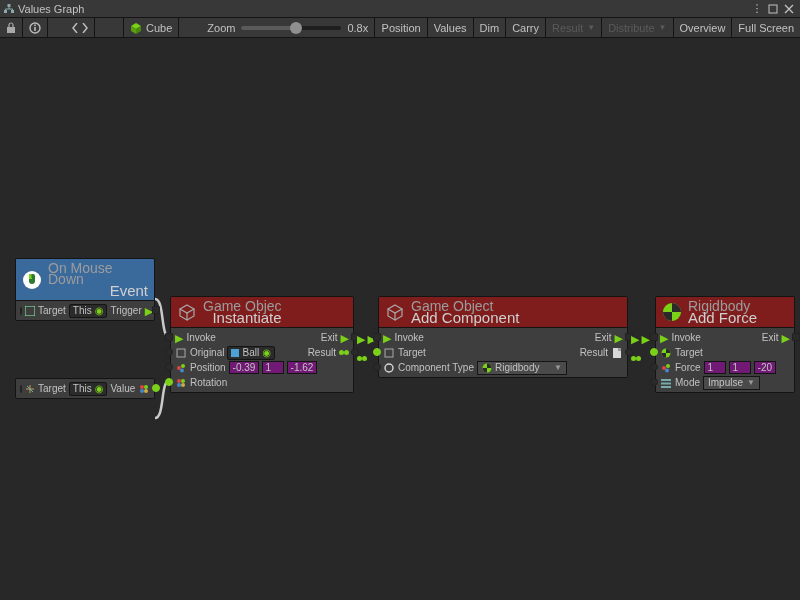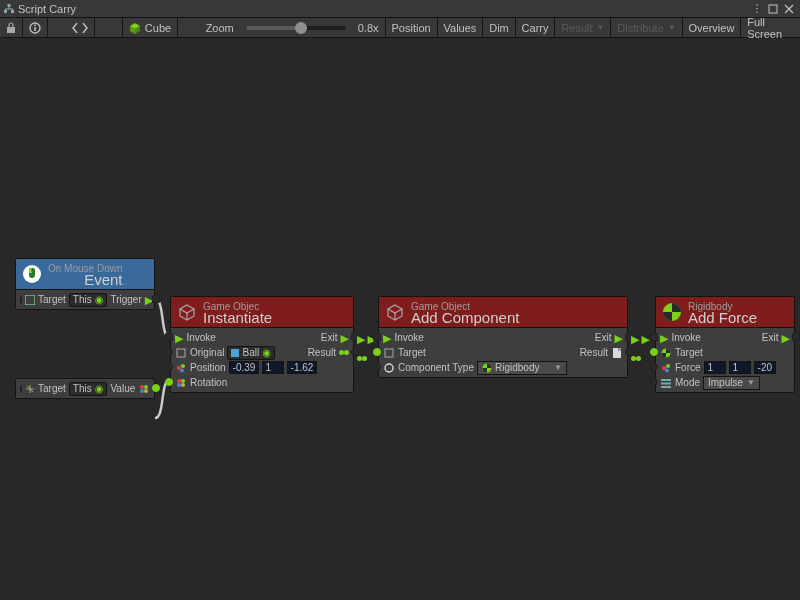--- a/index.html
+++ b/index.html
@@ -6,21 +6,21 @@
   body { background: #212121; color: #c2c2c2; font-size: 11px; overflow: hidden; width: 800px; height: 600px; }
   .titlebar { background: #383838; height: 18px; display: flex; align-items: center; padding: 0 4px; justify-content: space-between; border-bottom:1px solid #141414;}
   .titlebar-left { display:flex; align-items:center; gap:4px;}
   .titlebar-right { display:flex; align-items:center; gap:2px;}
   .title-icon { width:10px;height:10px;display:inline-block;}
   .win-btn { width:14px;height:14px;display:flex;align-items:center;justify-content:center;color:#c2c2c2;font-size:11px;}
   .toolbar { background:#383838; height:20px; display:flex; align-items:center; border-bottom:1px solid #141414; }
   .tb-sep { width:1px;height:20px;background:#141414;margin:0 0px;}
   .tb-btn { padding:0 6px; height:20px; display:flex; align-items:center; gap:4px; color:#c2c2c2;}
   .tb-btn.disabled { color:#5a5a5a; }
-  .tb-zoom { display:flex; align-items:center; gap:12px; padding:0 6px;}
+  .tb-zoom { display:flex; align-items:center; gap:6px; padding:0 6px;}
   .tb-slider { position:relative; width:100px; height:4px; background:#1e1e1e; border-radius:2px;}
   .tb-slider-track { position:absolute; left:0; top:0; height:4px; background:#5a5a5a; border-radius:2px; width:55%; }
   .tb-slider-thumb { position:absolute; top:-4px; left:55%; width:12px; height:12px; background:#8f8f8f; border-radius:50%; margin-left:-6px;}
   .tb-right { display:flex; align-items:center; margin-left:auto;}
   .canvas { position:relative; width:800px; height:562px; background:#282828;}
   .node { position:absolute; background:#333333; border:1px solid #141414; border-radius:2px; font-size:10px;}
   .node-hdr { display:flex; align-items:center; gap:6px; padding:4px 6px; background:#7f1d1d; border-bottom:1px solid #141414; border-radius:1px 1px 0 0;}
   .node-hdr.sel { background:#3a6a9c; }
   .node-hdr-icon { width:20px; height:20px; display:flex; align-items:center; justify-content:center; flex-shrink:0;}
   .node-hdr-txt { display:flex; flex-direction:column; line-height:11px;}
@@ -28,47 +28,47 @@
   .row { display:flex; align-items:center; height:15px; padding:0 4px; gap:3px; position:relative;}
   .row-r { margin-left:auto; display:flex; align-items:center; gap:3px;}
   .port { width:8px; height:8px; border-radius:50%; background:#2a2a2a; border:1px solid #222; display:inline-block; position:relative;}
   .port.ctrl { border-radius:1px; transform:rotate(0deg);}
   .port.out-port { position:absolute; right:-6px;}
   .port.in-port  { position:absolute; left:-6px;}
   .arrow { color:#7bd118; font-size:11px; line-height:8px;}
   .ball-pair { display:inline-flex; gap:0px;}
   .ball-pair span{ width:5px;height:5px;border-radius:50%;background:#7bd118; display:inline-block;}
   .lbl { color:#c2c2c2;}
-  .tiny-input { background:#0f172a;border:1px solid #141414;color:#c2c2c2;padding:0 3px;height:13px;font-size:10px;min-width:22px; text-align:left;}
+  .tiny-input { background:#701a75;border:1px solid #141414;color:#c2c2c2;padding:0 3px;height:13px;font-size:10px;min-width:22px; text-align:left;}
   .tiny-input.w30{width:30px;}
   .tiny-input.w24{width:22px;}
   .pill { background:#2b2b2b;border:1px solid #141414;border-radius:2px;padding:0 3px;height:14px;display:inline-flex;align-items:center;gap:3px;font-size:10px;color:#c2c2c2;}
   .pill .dot{width:8px;height:8px;display:inline-block;}
   .dropdown { background:#4a4a4a;border:1px solid #141414;color:#c2c2c2;height:14px;display:inline-flex;align-items:center;padding:0 4px;gap:4px;font-size:10px;min-width:90px; justify-content:space-between;}
   .dropdown .dd-arrow{font-size:8px;color:#9a9a9a;}
   .mini-icon{width:12px;height:12px;display:inline-flex;align-items:center;justify-content:center;}
   svg { display:block; }
   .edge-svg { position:absolute; inset:0; pointer-events:none; }
-  .sub { color:#9c9c9c; font-size:10px;}
+  .sub { color:#9c9c9c; font-size:14px;}
   .main { color:#cfcfcf; font-size:15px;text-align:right;}
 </style>
 </head>
 <body>
 
 <div class="titlebar">
   <div class="titlebar-left">
     <span class="title-icon">
       <svg width="10" height="10" viewBox="0 0 10 10">
           <rect x="0" y="6" width="3" height="3" fill="#8aa"></rect>
           <rect x="7" y="6" width="3" height="3" fill="#8aa"></rect>
           <rect x="3.5" y="0" width="3" height="3" fill="#8aa"></rect>
           <path d="M5 3 V5 M5 5 H1.5 M5 5 H8.5 M1.5 5 V6 M8.5 5 V6" stroke="#8aa" stroke-width="1" fill="none"></path>
         </svg>
     </span>
-    <span>Script Carry</span>
+    <span>Values Graph</span>
   </div>
   <div class="titlebar-right">
     <span class="win-btn">⋮</span>
     <span class="win-btn">
         <svg width="10" height="10">
           <rect x="1" y="1" width="8" height="8" fill="none" stroke="#c2c2c2" stroke-width="1"></rect>
         </svg>
       </span>
     <span class="win-btn">
         <svg width="10" height="10">

